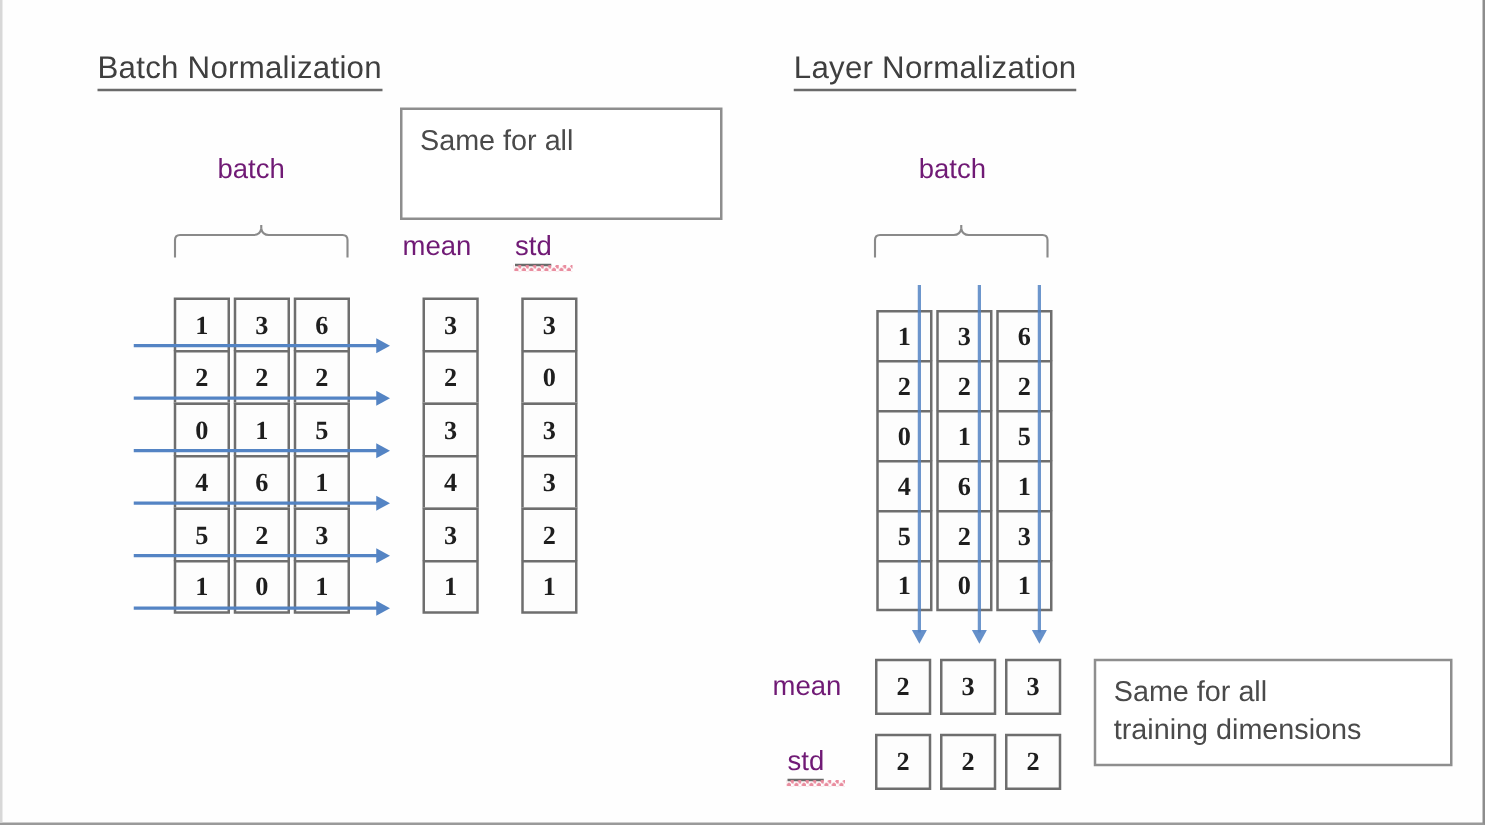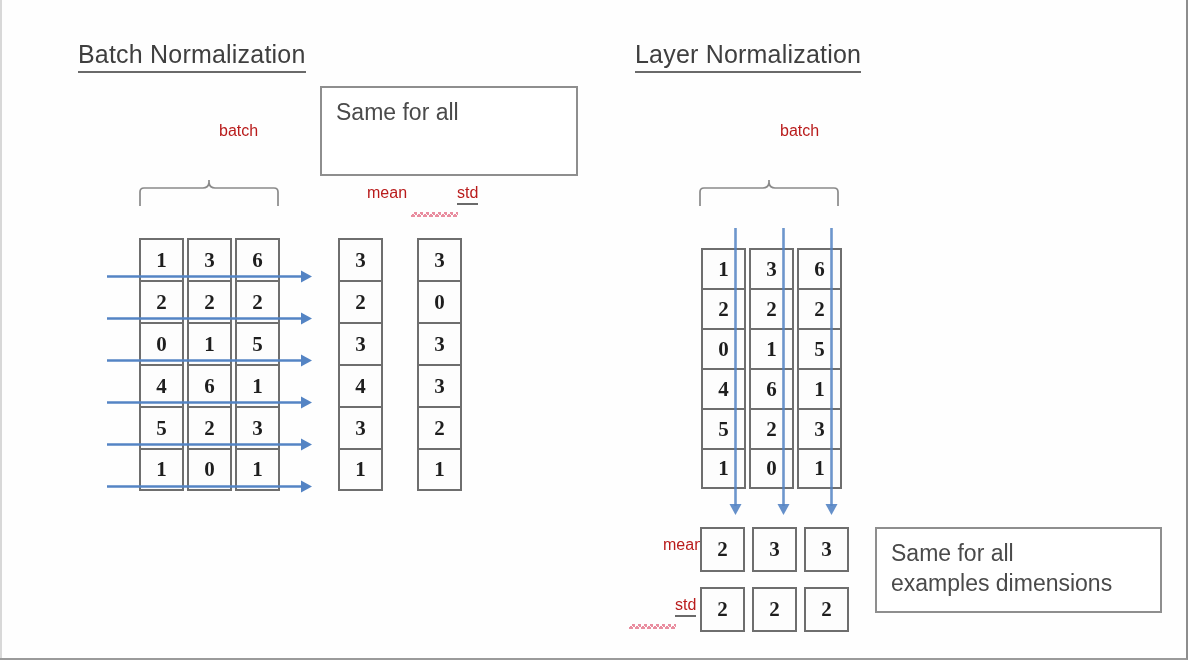--- a/index.html
+++ b/index.html
@@ -34,24 +34,23 @@
     white-space: nowrap;
   }
   .section-title .u {
     border-bottom: 2px solid #6a6a6a;
     padding-bottom: 3px;
   }
 
   
   .label {
     position: absolute;
-    font-size: 16px;
-    color: #b91c1c;
+    font-size: 22px;
+    color: #701a75;
     white-space: nowrap;
-    margin-left: 45px;
   }
   .label.sq {
     border-bottom: 2px solid #6a6a6a;
     padding-bottom: 1px;
   }
   .squiggle {
     position: absolute;
     height: 5px;
     background-image:
       radial-gradient(circle at 2px 4px, #e8879a 1.6px, transparent 1.8px),
@@ -220,21 +219,21 @@
     </svg>
   </div>
 
   <div class="label" style="left:618px; top:536px;">mean</div>
 
   <div class="label sq" style="left:630px; top:596px;">std</div>
   <div class="squiggle" style="left:629px; top:624px; width:47px;"></div>
 
   <div class="callout" style="left:875px; top:527px; width:287px; height:86px;">
     <div>Same for all</div>
-    <div>examples dimensions</div>
+    <div>training dimensions</div>
   </div>
 
   <div id="ln-matrix">
       <div class="cell stack" style="left: 701px; top: 248px; width: 45px; height: 41px;">1</div>
       <div class="cell stack" style="left: 701px; top: 288px; width: 45px; height: 41px;">2</div>
       <div class="cell stack" style="left: 701px; top: 328px; width: 45px; height: 41px;">0</div>
       <div class="cell stack" style="left: 701px; top: 368px; width: 45px; height: 41px;">4</div>
       <div class="cell stack" style="left: 701px; top: 408px; width: 45px; height: 41px;">5</div>
       <div class="cell stack-last" style="left: 701px; top: 448px; width: 45px; height: 41px;">1</div>
       <div class="cell stack" style="left: 749px; top: 248px; width: 45px; height: 41px;">3</div>

